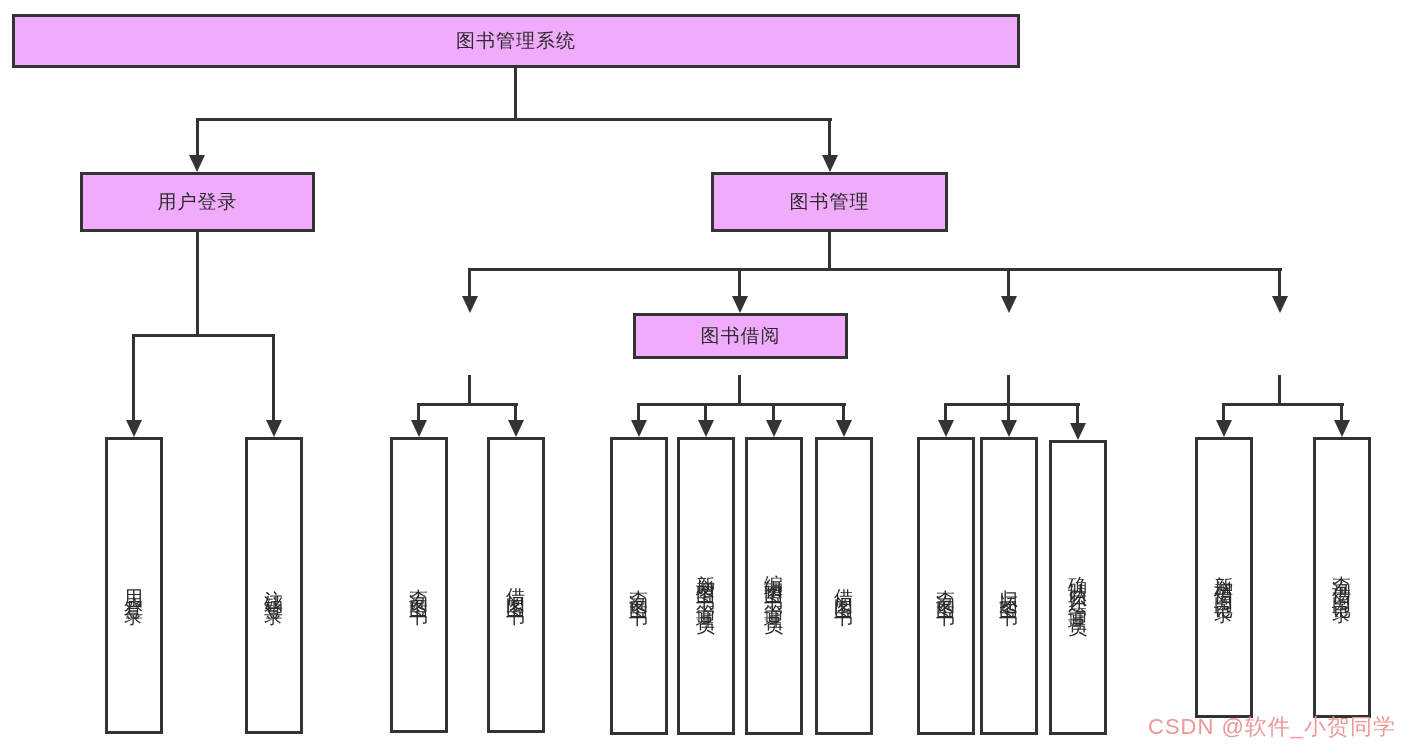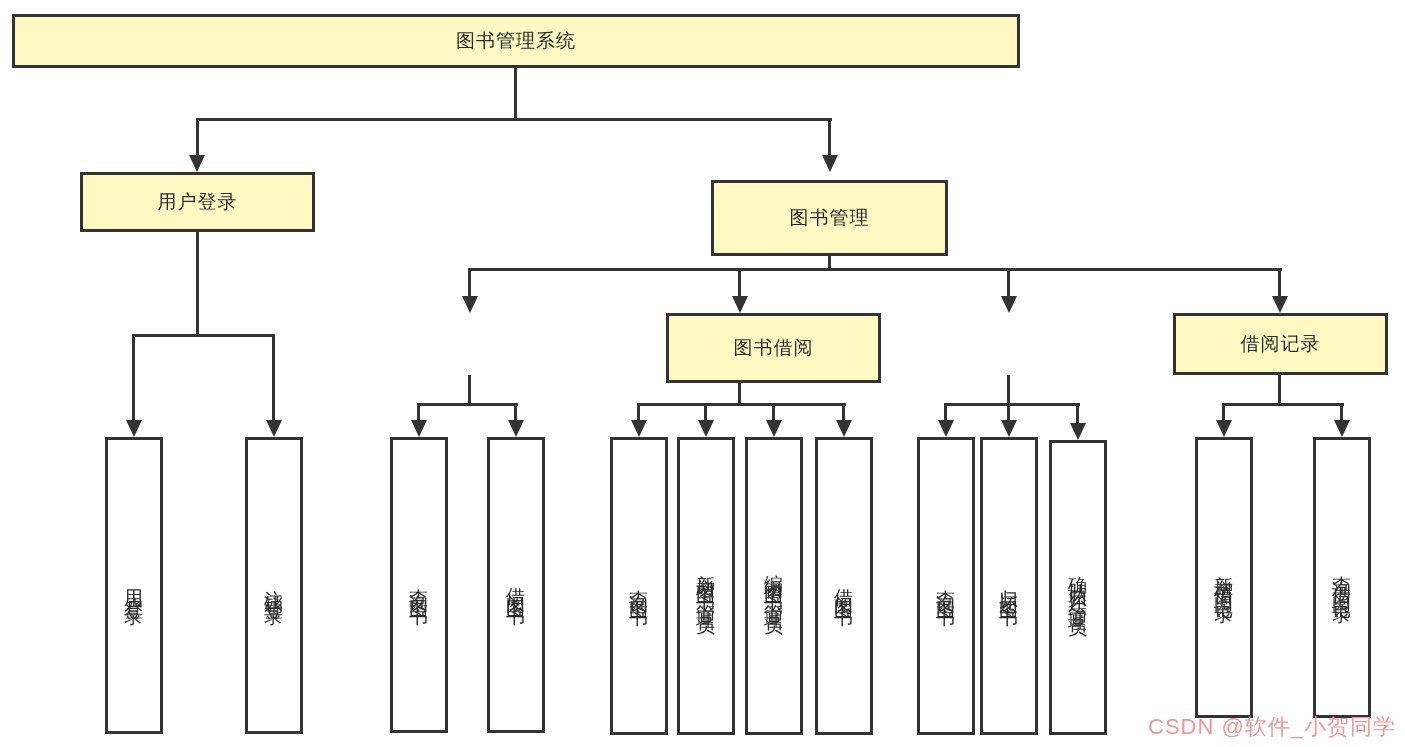--- a/index.html
+++ b/index.html
@@ -13,21 +13,21 @@
   
   .vl{position:absolute;width:3px;background:#333333;}
   .hl{position:absolute;height:3px;background:#333333;}
   .ar{position:absolute;width:0;height:0;
       border-left:8px solid transparent;
       border-right:8px solid transparent;
       border-top:17px solid #333333;}
   
   .node{
     position:absolute;box-sizing:border-box;
-    border:3px solid #333333;background:#fef9c3;
+    border:3px solid #333333;background:#f0abfc;
     display:flex;align-items:center;justify-content:center;
     font-size:19px;color:#2b2b2b;letter-spacing:1px;
   }
   .vnode{
     position:absolute;box-sizing:border-box;
     border:3px solid #333333;background:#ffffff;
     display:flex;align-items:center;justify-content:center;
     writing-mode:vertical-rl;text-orientation:mixed;
     font-size:19px;color:#2b2b2b;letter-spacing:6px;
     line-height:1;
@@ -98,24 +98,23 @@
   <div class="vl" style="left:1278px;top:375px;height:30px"></div>
   <div class="hl" style="left:1222px;top:403px;width:122px"></div>
   <div class="vl" style="left:1222px;top:403px;height:19px"></div>
   <div class="ar" style="left:1216px;top:420px"></div>
   <div class="vl" style="left:1340px;top:403px;height:19px"></div>
   <div class="ar" style="left:1334px;top:420px"></div>
 
   <div class="node" style="left:12px;top:14px;width:1008px;height:54px">图书管理系统</div>
 
   <div class="node" style="left:80px;top:172px;width:235px;height:60px">用户登录</div>
-  <div class="node" style="left:711px;top:180px;width:237px;height:76px">图书管理</div>
+  <div class="node" style="left:711px;top:172px;width:237px;height:60px">图书管理</div>
 
-  <div class="node" style="left:666px;top:313px;width:215px;height:70px">图书借阅</div>
-  <div class="node" style="left:1173px;top:313px;width:215px;height:62px">借阅记录</div>
+  <div class="node" style="left:633px;top:313px;width:215px;height:46px">图书借阅</div>
 
   <div class="vnode" style="left:105px;top:437px;width:58px;height:297px">用户登录</div>
   <div class="vnode" style="left:245px;top:437px;width:58px;height:297px">注销登录</div>
 
   <div class="vnode" style="left:390px;top:437px;width:58px;height:296px">查询图书</div>
   <div class="vnode" style="left:487px;top:437px;width:58px;height:296px">借阅图书</div>
 
   <div class="vnode" style="left:610px;top:437px;width:58px;height:298px">查询图书</div>
   <div class="vnode" style="left:677px;top:437px;width:58px;height:298px">新增图书（管理员）</div>
   <div class="vnode" style="left:745px;top:437px;width:58px;height:298px">编辑图书（管理员）</div>

